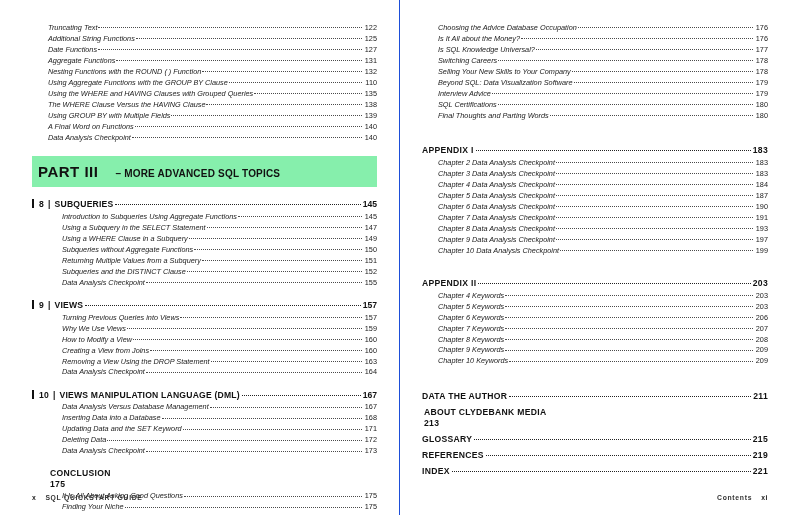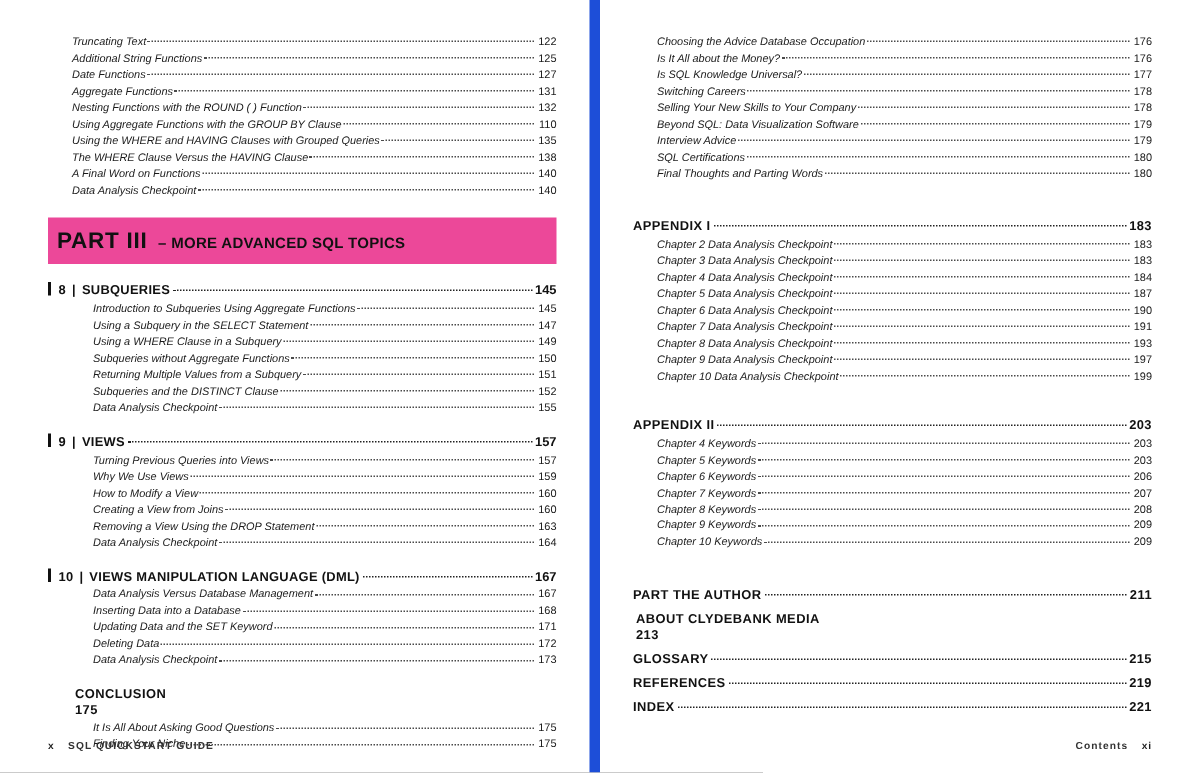--- a/index.html
+++ b/index.html
@@ -21,21 +21,21 @@
   }
   .page {
     width: 400px;
     height: 515px;
     background: #ffffff;
     box-sizing: border-box;
     position: relative;
   }
   .page.left {
     padding: 22px 22px 0 32px;
-    border-right: 7px solid #1d4ed8;
+    border-right: 1px solid #1d4ed8;
   }
   .page.right {
     padding: 22px 32px 0 22px;
   }
 
   
   .entry {
     display: flex;
     align-items: baseline;
     font-size: 7.3px;
@@ -113,25 +113,26 @@
   .section .dots {
     flex: 1 1 auto;
     margin: 0 2px;
     border-bottom: 1.2px dotted #222;
     position: relative;
     top: -2px;
   }
 
   
   .part-banner {
-    background: #ec4899;
+    background: #86efac;
     margin: 13px 0 4px 0;
     padding: 7px 8px 7px 6px;
     display: flex;
     align-items: baseline;
+    gap: 10px;
   }
   .part-banner .pnum {
     font-size: 15px;
     font-weight: bold;
     letter-spacing: .5px;
     color: #111;
   }
   .part-banner .ptitle {
     font-size: 10px;
     font-weight: bold;
@@ -206,20 +207,25 @@
         <span class="t">Using the WHERE and HAVING Clauses with Grouped Queries</span>
         <span class="dots"></span>
         <span class="pg">135</span>
       </div>
       <div class="entry lvl1">
         <span class="t">The WHERE Clause Versus the HAVING Clause</span>
         <span class="dots"></span>
         <span class="pg">138</span>
       </div>
       <div class="entry lvl1">
+        <span class="t">Using GROUP BY with Multiple Fields</span>
+        <span class="dots"></span>
+        <span class="pg">139</span>
+      </div>
+      <div class="entry lvl1">
         <span class="t">A Final Word on Functions</span>
         <span class="dots"></span>
         <span class="pg">140</span>
       </div>
       <div class="entry lvl1">
         <span class="t">Data Analysis Checkpoint</span>
         <span class="dots"></span>
         <span class="pg">140</span>
       </div>
     </div>
@@ -504,21 +510,21 @@
       <span class="dots"></span>
       <span class="pg">209</span>
     </div>
     <div class="entry lvl1">
       <span class="t">Chapter 10 Keywords</span>
       <span class="dots"></span>
       <span class="pg">209</span>
     </div>
 
     <div class="section" style="margin-top:22px;">
-      <span>PART THE AUTHOR</span>
+      <span>DATA THE AUTHOR</span>
       <span class="dots"></span>
       <span class="pg">211</span>
     </div>
     <div class="section" style="margin-top:2px;flex-direction:column;">
       <span>ABOUT CLYDEBANK MEDIA</span>
       <span class="dots"></span>
       <span class="pg">213</span>
     </div>
     <div class="section" style="margin-top:2px;">
       <span>GLOSSARY</span>

